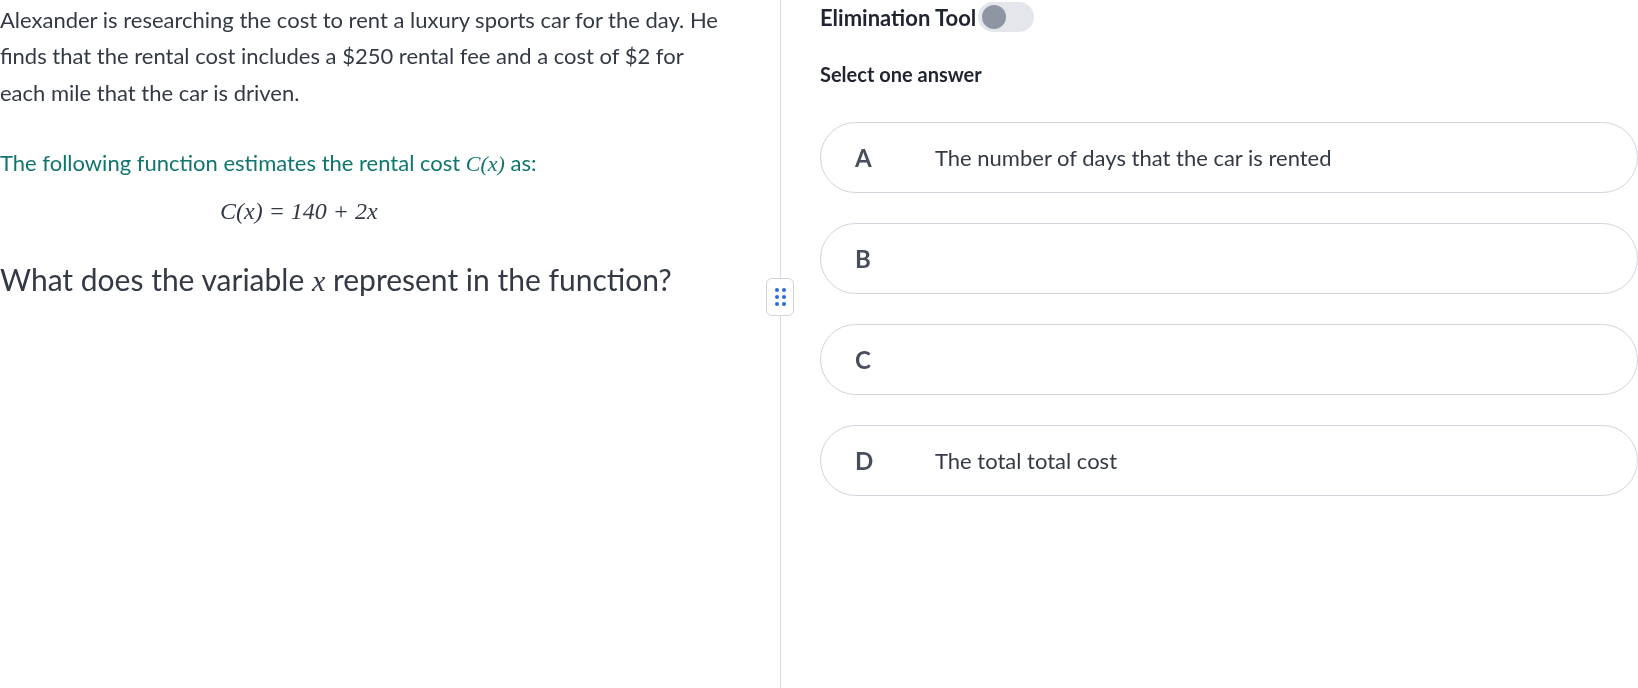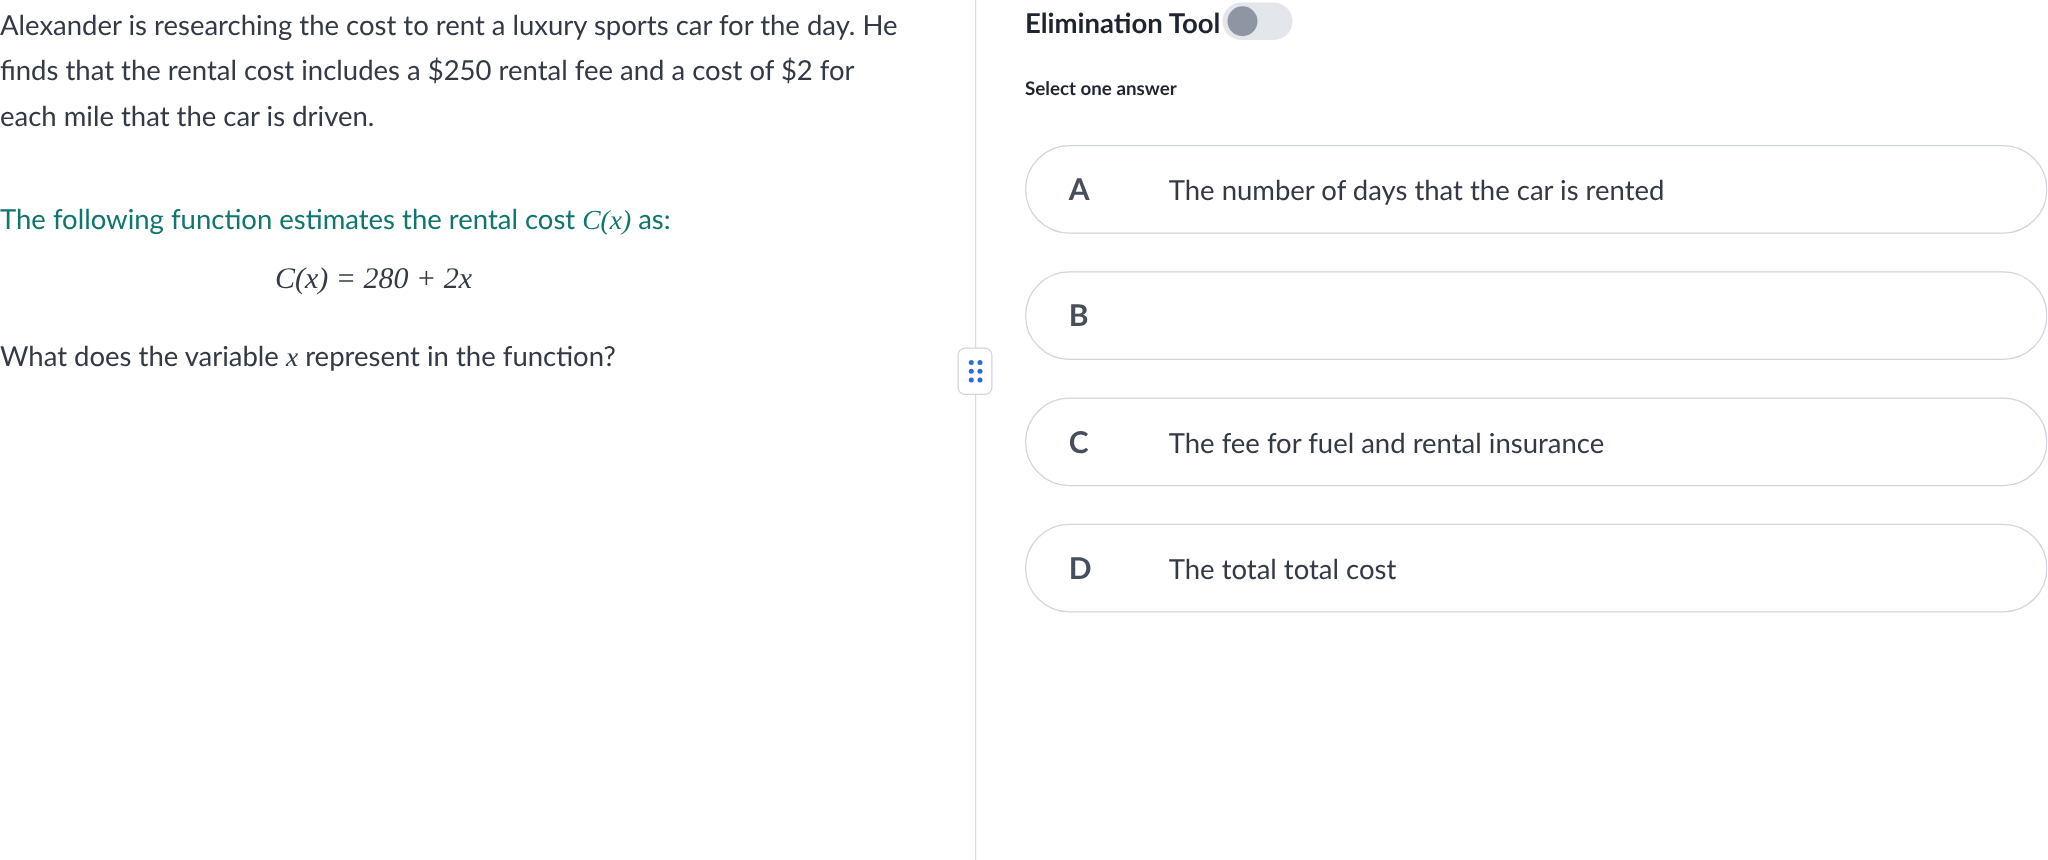--- a/index.html
+++ b/index.html
@@ -65,39 +65,39 @@
     border-radius: 50%;
   }
   .right-panel {
     flex: 1;
     padding: 0 0 0 20px;
   }
   .question-text {
     line-height: 1.65;
     font-size: 22px;
     color: #333a45;
-    margin-bottom: 46px;
+    margin-bottom: 34px;
   }
   .question-text2 {
     line-height: 1.65;
     font-size: 22px;
     color: #0f766e;
     margin-bottom: 16px;
   }
   .math-var { font-style: italic; font-family: 'Times New Roman', serif; }
   .equation-block {
     text-align: left;
     padding-left: 220px;
     font-family: 'Times New Roman', serif;
     font-size: 24px;
     margin: 14px 0 30px 0;
   }
   .question-final {
     line-height: 1.65;
-    font-size: 22px;
+    font-size: 30px;
     color: #333a45;
   }
 
   .elim-row {
     display: flex;
     align-items: center;
     gap: 2px;
     margin-top: 2px;
     margin-bottom: 30px;
   }
@@ -118,21 +118,21 @@
     position: absolute;
     top: 3px;
     left: 4px;
     width: 24px;
     height: 24px;
     border-radius: 50%;
     background: #8f96a3;
   }
   .select-label {
     font-weight: 700;
-    font-size: 15px;
+    font-size: 20px;
     color: #1f2430;
     margin-bottom: 36px;
   }
   .options {
     display: flex;
     flex-direction: column;
     gap: 30px;
   }
   .option {
     border: 1px solid #d0d5dd;
@@ -160,21 +160,21 @@
 
 <div class="container">
   <div class="left-panel">
     <p class="question-text">Alexander is researching the cost to rent a luxury sports car for the day. He finds that the rental cost includes a $250 rental fee and a cost of $2 for each mile that the car is driven.</p>
 
     <p class="question-text2">
       <span>The following function estimates the rental cost </span><span class="math-var">C(x)</span><span> as:</span>
     </p>
 
     <div class="equation-block">
-      <span class="math-var">C(x) = 280 + 2x</span>
+      <span class="math-var">C(x) = 140 + 2x</span>
     </div>
 
     <p class="question-final">
       <span>What does the variable </span><span class="math-var">x</span><span> represent in the function?</span>
     </p>
   </div>
 
   <div class="divider-area">
     <div class="divider-line"></div>
     <div class="drag-handle">
@@ -202,21 +202,20 @@
     <div class="options">
       <div class="option">
         <div class="letter">A</div>
         <div class="text">The number of days that the car is rented</div>
       </div>
       <div class="option">
         <div class="letter">B</div>
       </div>
       <div class="option">
         <div class="letter">C</div>
-        <div class="text">The fee for fuel and rental insurance</div>
       </div>
       <div class="option">
         <div class="letter">D</div>
         <div class="text">The total total cost</div>
       </div>
     </div>
   </div>
 </div>
 
 </body></html>

